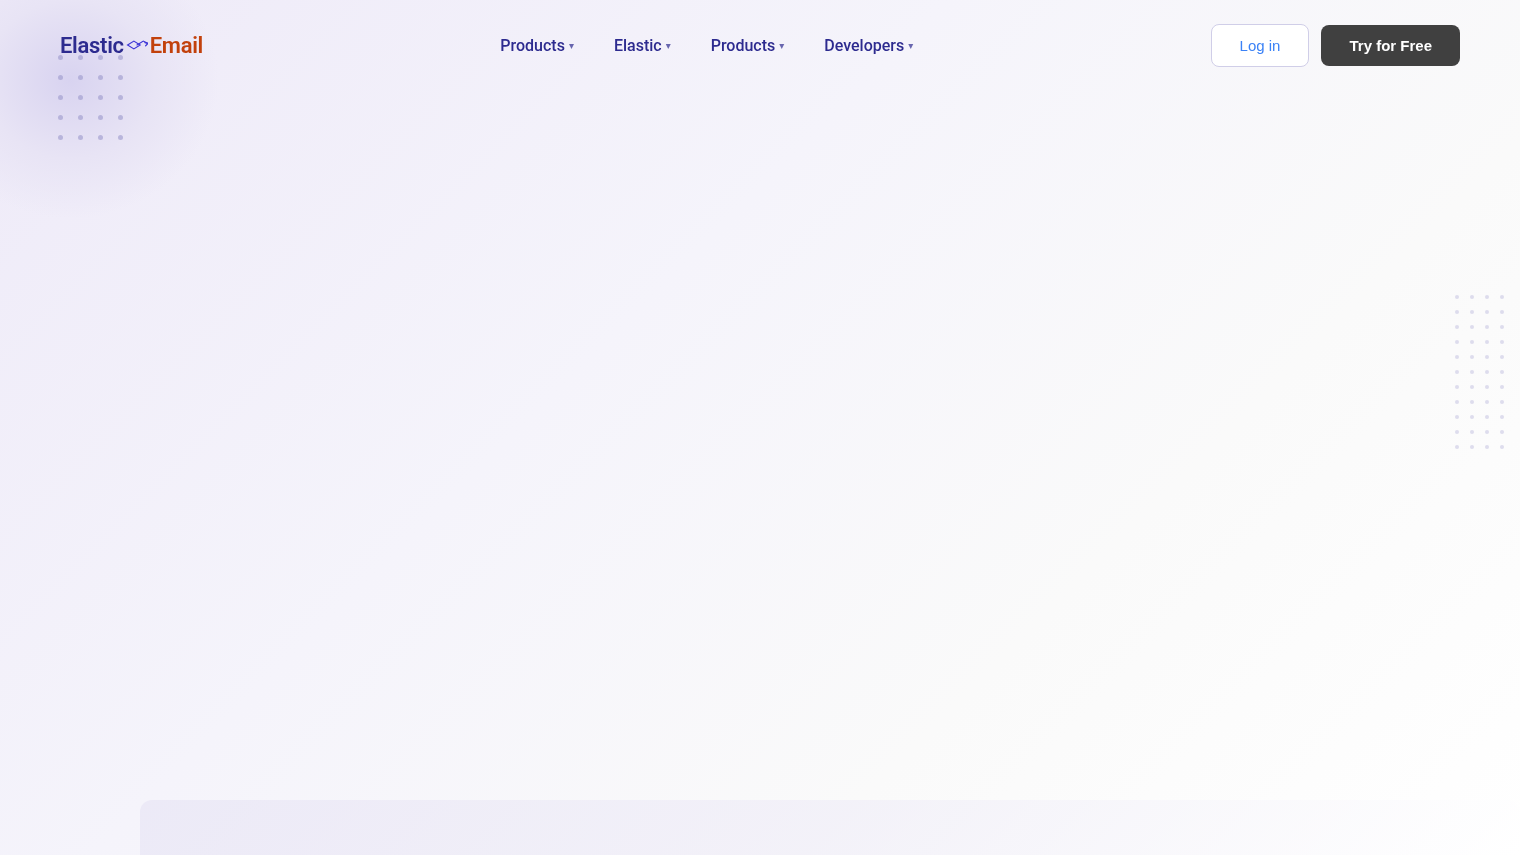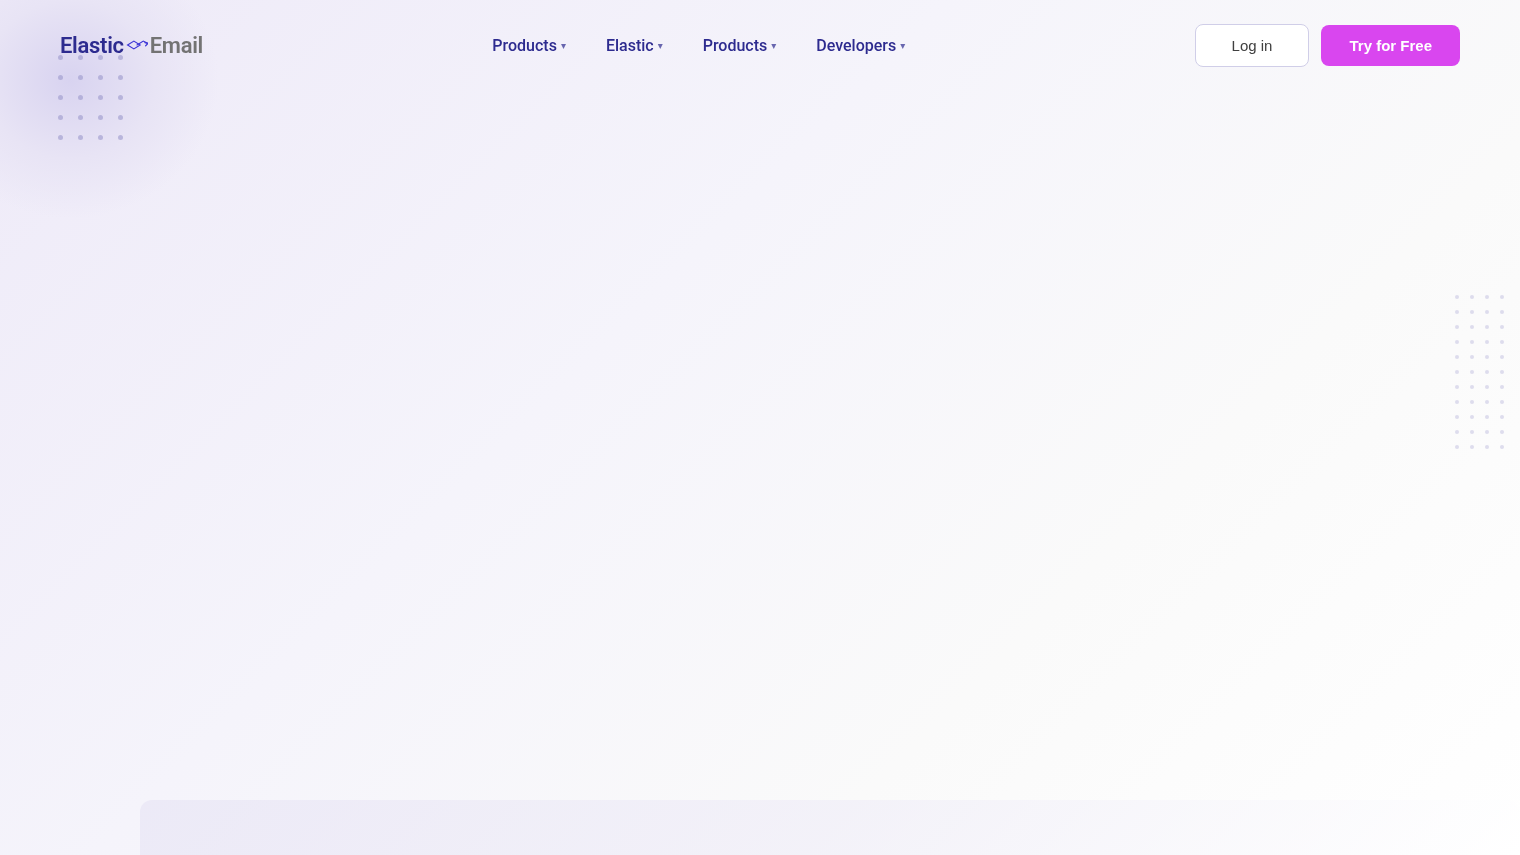--- a/index.html
+++ b/index.html
@@ -129,21 +129,21 @@
     }
 
     .logo-icon svg {
       width: 22px;
       height: 14px;
     }
 
     .logo-text-email {
       font-size: 22px;
       font-weight: 600;
-      color: #737373;
+      color: #c2410c;
       letter-spacing: -0.3px;
     }
 
     .navbar-center {
       display: flex;
       align-items: center;
       gap: 8px;
     }
 
     .nav-item {
@@ -168,37 +168,37 @@
       opacity: 0.7;
     }
 
     .navbar-right {
       display: flex;
       align-items: center;
       gap: 12px;
     }
 
     .btn-login {
-      padding: 12px 36px;
+      padding: 12px 28px;
       font-size: 15px;
       font-weight: 500;
-      color: #404040;
+      color: #3b82f6;
       background: white;
       border: 1.5px solid #d0cee8;
       border-radius: 8px;
       cursor: pointer;
       transition: all 0.2s;
     }
 
     .btn-try-free {
       padding: 12px 28px;
       font-size: 15px;
       font-weight: 600;
       color: white;
-      background: #d946ef;
+      background: #404040;
       border: none;
       border-radius: 8px;
       cursor: pointer;
       transition: all 0.2s;
     }
 
     
     .main-content {
       position: relative;
       z-index: 5;

